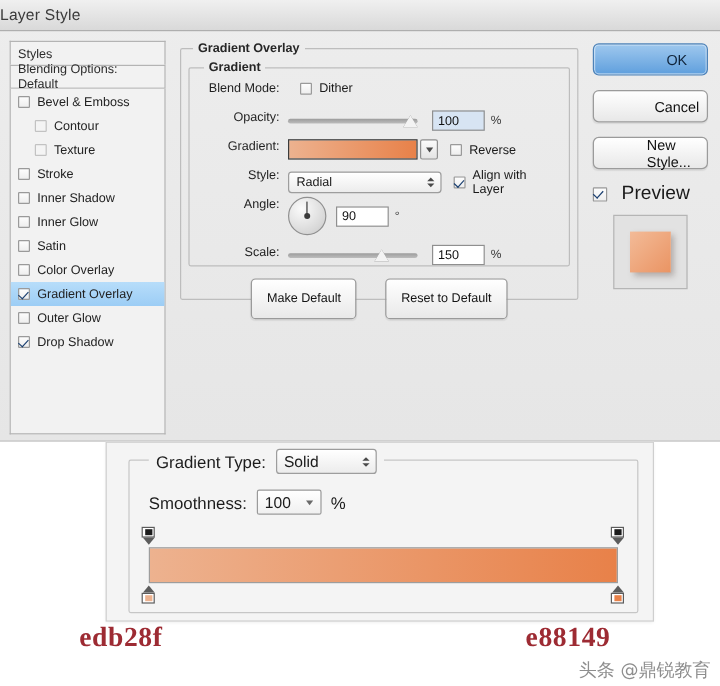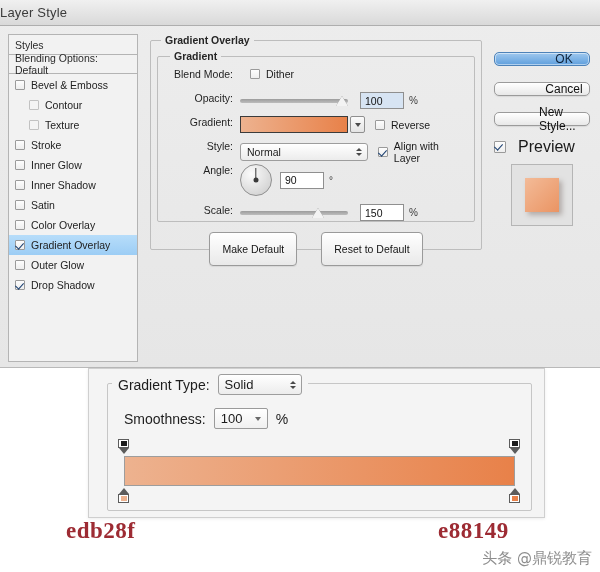--- a/index.html
+++ b/index.html
@@ -198,21 +198,21 @@
     border:1px solid #9a9a9a; border-radius:4px;
     background:linear-gradient(#ffffff,#e9e9e9);
     font-size:10.5px; color:#141414;
     display:flex; align-items:center; justify-content:center;
     box-shadow:0 1px 1px rgba(0,0,0,.07);
   }
 
   
   #right { width:104px; flex:0 0 104px; padding-top:2px; }
   .bigbtn {
-    height:14px; width:96px; margin:16px auto 12px auto;
+    height:27px; width:96px; margin:0 auto 12px auto;
     border:1px solid #9b9b9b; border-radius:5px;
     background:linear-gradient(#ffffff,#e8e8e8);
     font-size:12px; color:#101010;
     display:flex; align-items:center; justify-content:center;
     box-shadow:0 1px 1px rgba(0,0,0,.08);
     padding-left:44px;
   }
   .bigbtn.primary {
     background:linear-gradient(#9fc8ee,#5f9fdd);
     border:1px solid #4d82b8;
@@ -244,21 +244,21 @@
     background:#f4f4f4;
     border:1px solid #cfcfcf;
     box-shadow:0 1px 3px rgba(0,0,0,.08);
   }
   #editorInner {
     position:absolute; left:18px; top:14px; right:12px; bottom:6px;
     border:1px solid #c6c6c6;
     border-radius:2px;
   }
   #gtypeRow {
-    position:absolute; left:4px; top:-10px;
+    position:absolute; left:16px; top:-10px;
     display:flex; align-items:center;
     background:#f4f4f4; padding:0 6px;
   }
   #gtypeRow .lab { font-size:14px; color:#1d1d1d; margin-right:8px; }
   #gtypeRow .selectish { width:84px; height:21px; font-size:13px; }
 
   #smoothRow {
     position:absolute; left:16px; top:24px;
     display:flex; align-items:center;
   }
@@ -347,25 +347,25 @@
           <div class="style-row indent">
             <span class="cbx dim"></span>
             <span>Texture</span>
           </div>
           <div class="style-row">
             <span class="cbx"></span>
             <span>Stroke</span>
           </div>
           <div class="style-row">
             <span class="cbx"></span>
+            <span>Inner Shadow</span>
+          </div>
+          <div class="style-row">
+            <span class="cbx"></span>
             <span>Inner Glow</span>
-          </div>
-          <div class="style-row">
-            <span class="cbx"></span>
-            <span>Inner Shadow</span>
           </div>
           <div class="style-row">
             <span class="cbx"></span>
             <span>Satin</span>
           </div>
           <div class="style-row">
             <span class="cbx"></span>
             <span>Color Overlay</span>
           </div>
           <div class="style-row selected">
@@ -425,21 +425,21 @@
                 <span class="cbx"></span>
                 <span>Reverse</span>
               </div>
             </div>
           </div>
 
           <div class="row">
             <div class="lbl">Style:</div>
             <div class="ctl">
               <div class="selectish">
-                <span>Normal</span>
+                <span>Radial</span>
                 <span class="arrows">
                     <i class="up"></i>
                     <i class="dn"></i>
                   </span>
               </div>
               <div class="opt">
                 <span class="cbx on"></span>
                 <span>Align with Layer</span>
               </div>
             </div>

